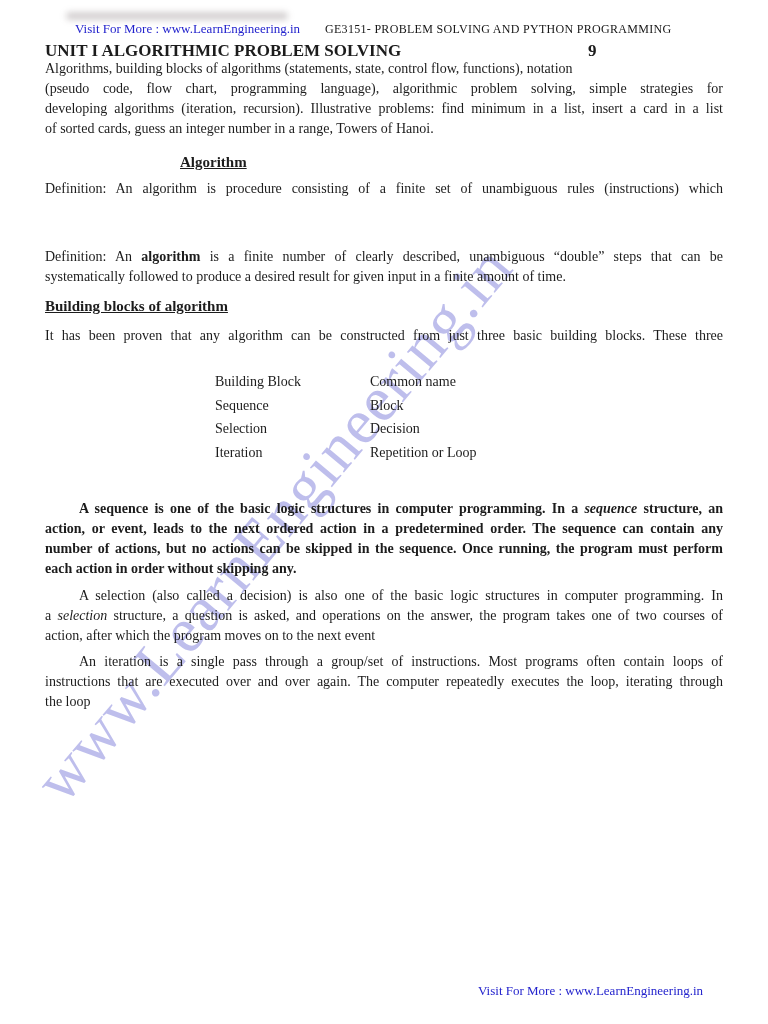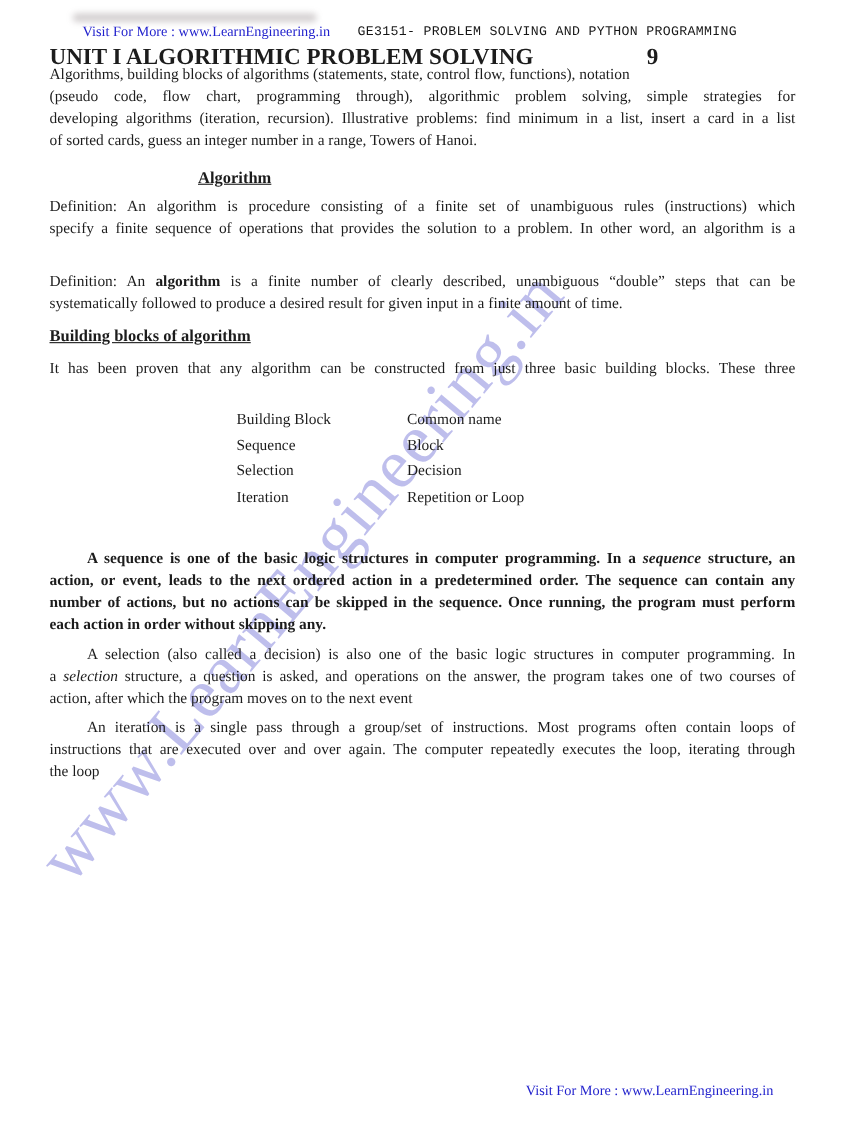--- a/index.html
+++ b/index.html
@@ -17,24 +17,24 @@
   .heading { font-weight:bold; text-decoration:underline; font-size:15px; }
   .smudge {
     position:absolute; left:66px; top:12px; width:222px; height:8px;
     background:rgba(112,100,104,0.30); filter:blur(3px); border-radius:4px; z-index:2;
   }
   .visit-top {
     position:absolute; left:75px; top:21px; font-size:13px; line-height:16px;
     color:#2323cd; text-decoration:none; z-index:2; cursor:pointer;
   }
   .course {
-    position:absolute; left:325px; top:22px; font-family:Liberation Mono, monospace;
+    position:absolute; left:325px; top:22px; font-family:Liberation Serif, serif;
     font-size:12px; line-height:15px; letter-spacing:0.3px; color:#161616; z-index:2;
   }
-  .titlerow { position:absolute; left:45px; top:41px; width:678px; font-size:21px; line-height:20px; font-weight:bold; z-index:2; }
+  .titlerow { position:absolute; left:45px; top:41px; width:678px; font-size:17px; line-height:20px; font-weight:bold; z-index:2; }
   .pagenum { position:absolute; left:543px; top:0; font-weight:bold; }
   .alg-heading { top:152px; left:180px; width:auto; }
   .bb-heading { top:296px; left:45px; width:auto; }
   .tbl {
     position:absolute; left:215px; top:370px; z-index:2;
     display:grid; grid-template-columns:155px auto; font-size:14px; line-height:23.7px;
   }
   .watermark {
     position:absolute; left:75px; top:745px; height:70px; line-height:70px;
     transform-origin:0 100%; transform:rotate(-50deg);
@@ -58,30 +58,29 @@
   <a class="visit-top">Visit For More : www.LearnEngineering.in</a>
   <div class="course">GE3151- PROBLEM SOLVING AND PYTHON PROGRAMMING</div>
 
   <div class="titlerow">
     <span>UNIT I ALGORITHMIC PROBLEM SOLVING</span>
     <span class="pagenum">9</span>
   </div>
 
   <div class="block" style="top:59px;">
     <span class="line l">Algorithms, building blocks of algorithms (statements, state, control flow, functions), notation</span>
-    <span class="line j">(pseudo code, flow chart, programming through), algorithmic problem solving, simple strategies for</span>
+    <span class="line j">(pseudo code, flow chart, programming language), algorithmic problem solving, simple strategies for</span>
     <span class="line j">developing algorithms (iteration, recursion). Illustrative problems: find minimum in a list, insert a card in a list</span>
     <span class="line l">of sorted cards, guess an integer number in a range, Towers of Hanoi.</span>
   </div>
 
   <div class="block heading alg-heading">Algorithm</div>
 
   <div class="block" style="top:179px;">
     <span class="line j">Definition: An algorithm is procedure consisting of a finite set of unambiguous rules (instructions) which</span>
-    <span class="line j">specify a finite sequence of operations that provides the solution to a problem. In other word, an algorithm is a</span>
   </div>
 
   <div class="block" style="top:247px;font-family:Liberation Serif, serif;">
     <span class="line j"><span>Definition: An </span><span class="bold">algorithm</span><span> is a finite number of clearly described, unambiguous “double” steps that can be</span></span>
     <span class="line l">systematically followed to produce a desired result for given input in a finite amount of time.</span>
   </div>
 
   <div class="block heading bb-heading">Building blocks of algorithm</div>
 
   <div class="block" style="top:326px;">

